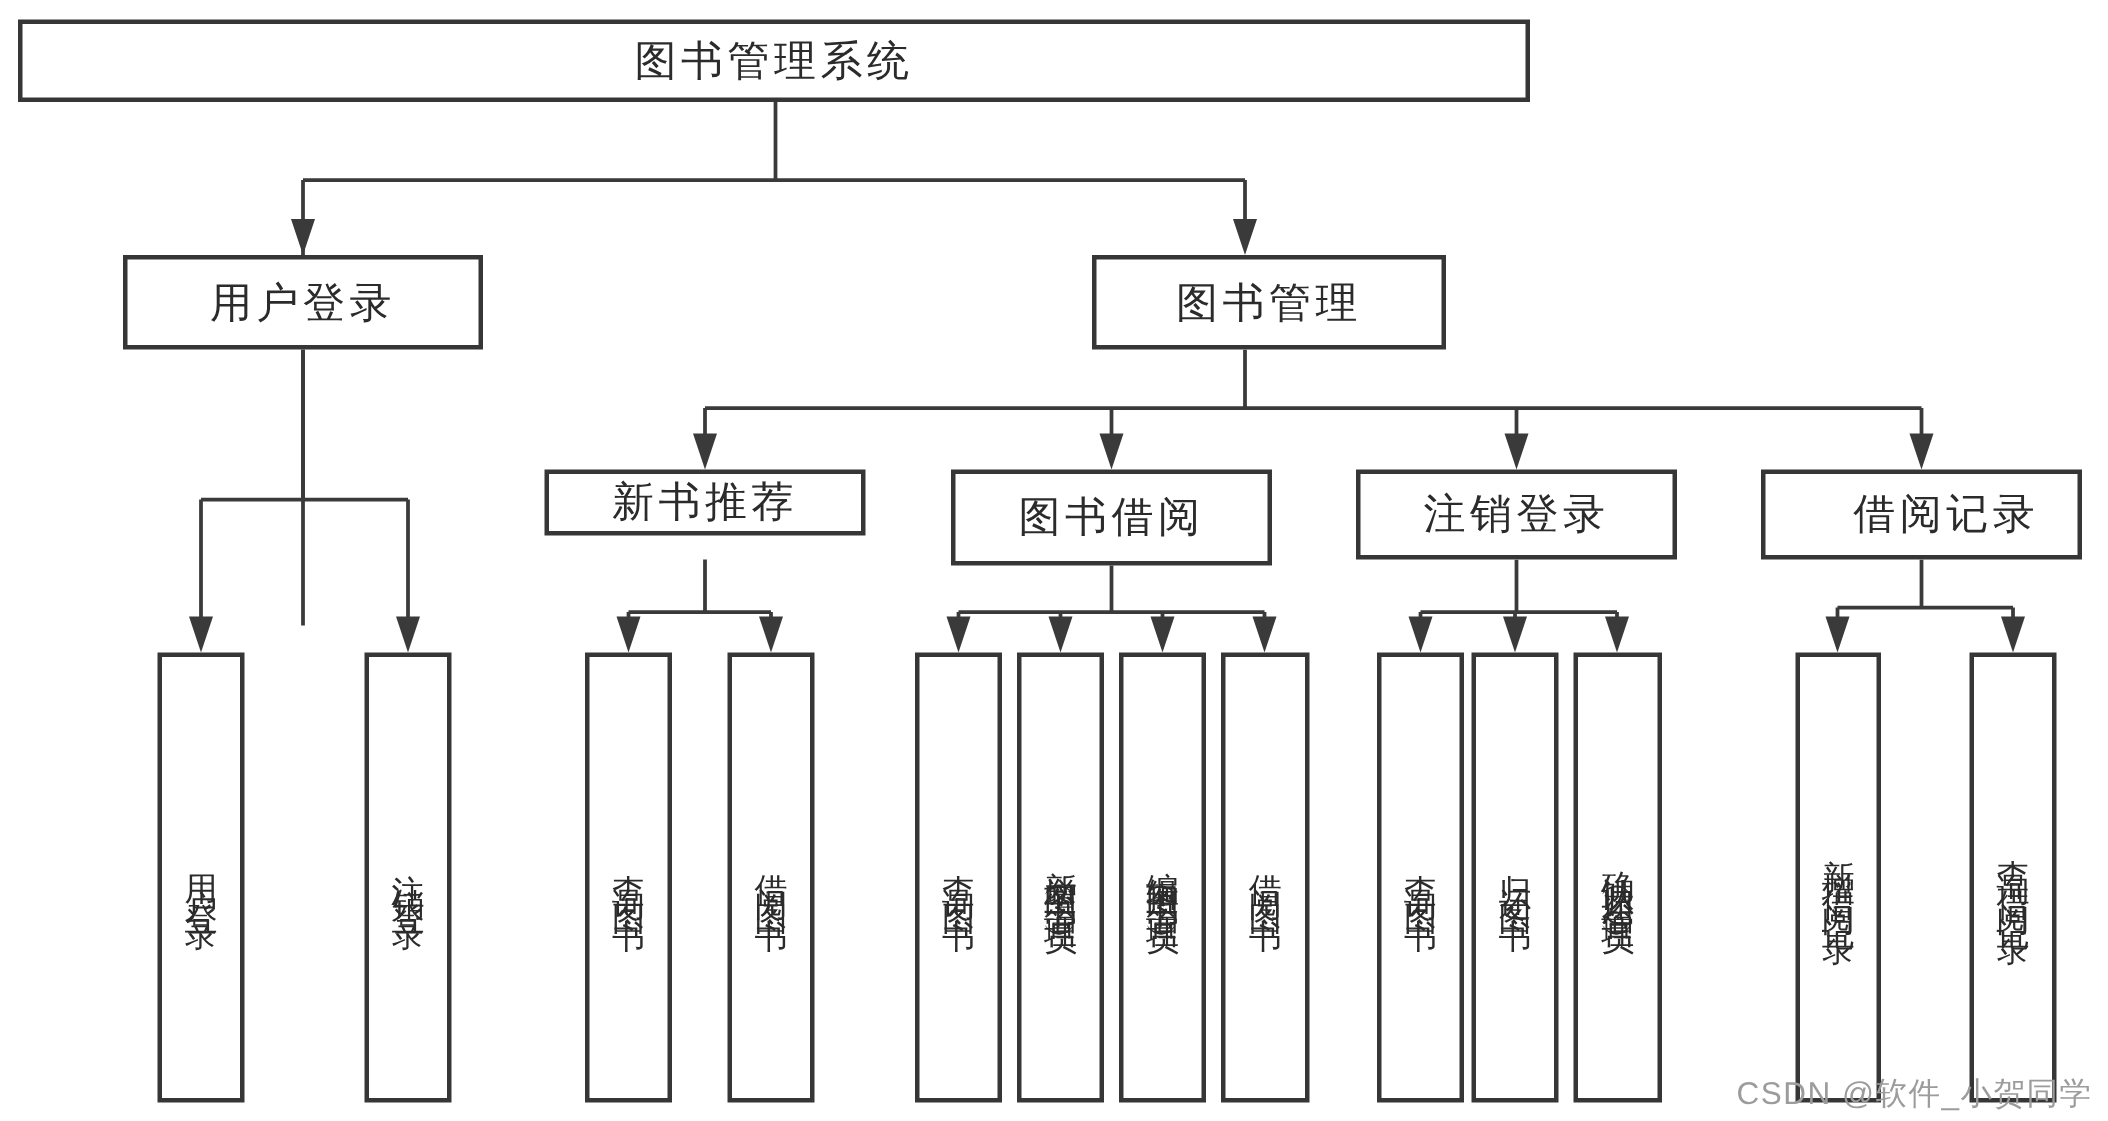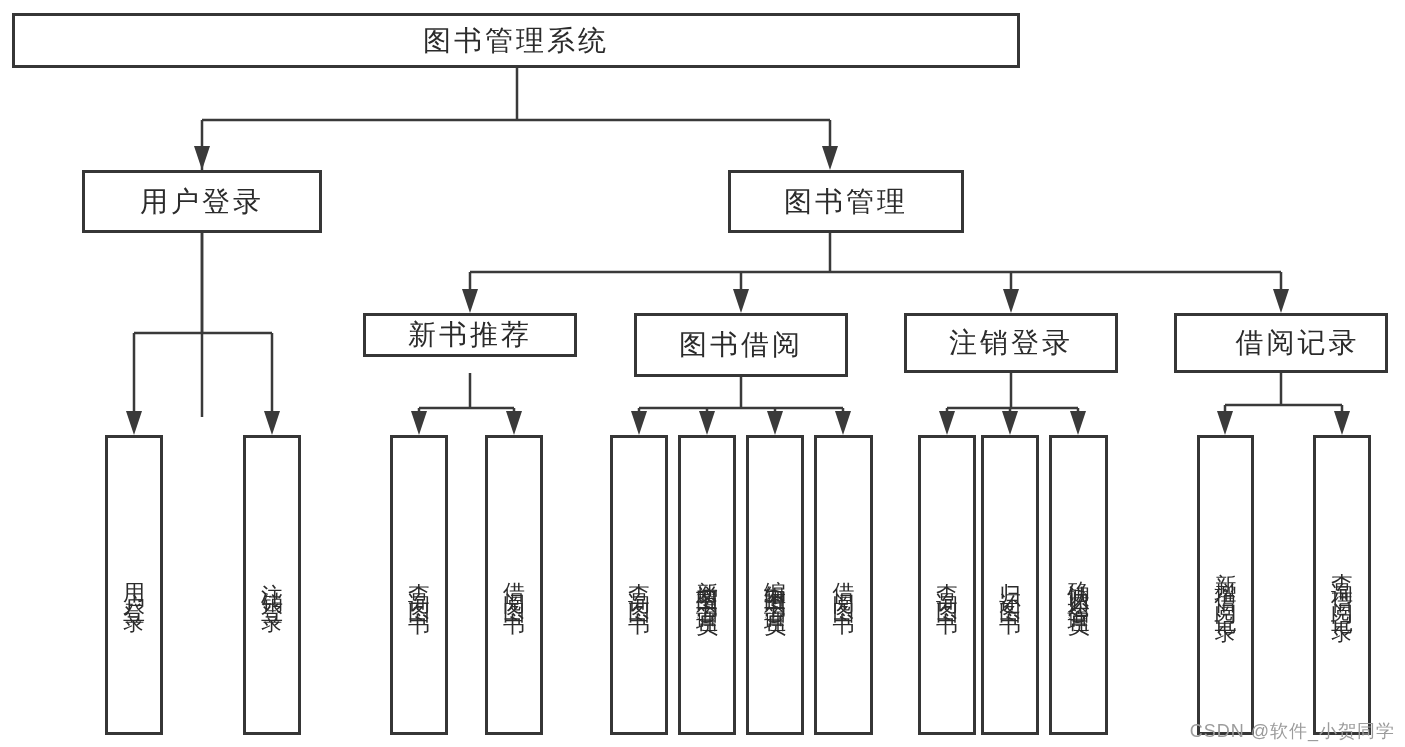--- a/index.html
+++ b/index.html
@@ -33,21 +33,21 @@
     font-size:22px;
     letter-spacing:10px;
     line-height:1;
     white-space:nowrap;
   }
   .leaf.long .vlabel{letter-spacing:5px;}
   #watermark{
     position:absolute;
     right:10px;
     bottom:4px;
-    font-size:18px;
+    font-size:21px;
     color:#9c9c9c;
     letter-spacing:1px;
     z-index:3;
     white-space:nowrap;
   }
   .cline{stroke:#3a3a3a;stroke-width:2.5;fill:none;}
   .ahead{fill:#3a3a3a;stroke:none;}
 </style>
 </head>
 <body>

